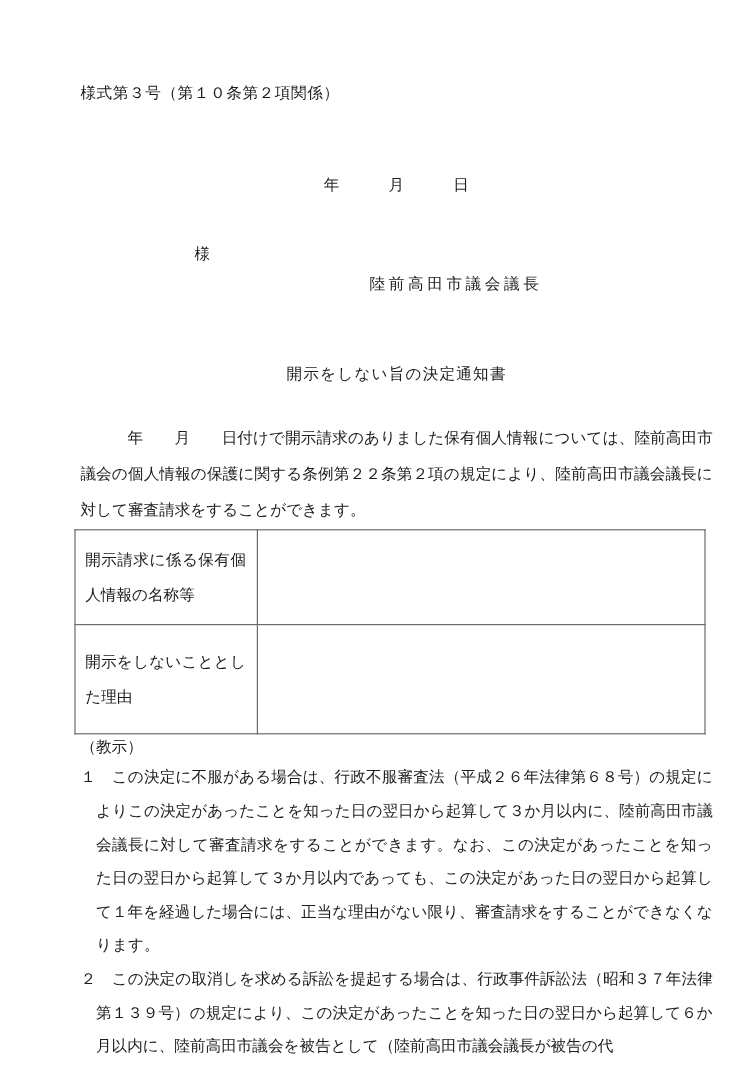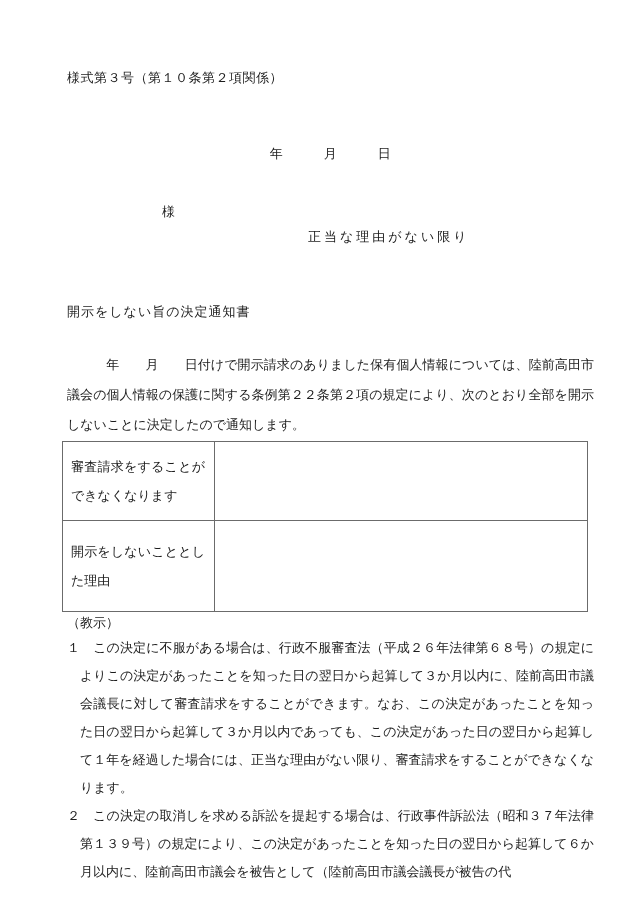--- a/index.html
+++ b/index.html
@@ -37,21 +37,21 @@
   }
   .sender {
     margin-top: 3px;
     margin-left: 241px;
     line-height: 22px;
     letter-spacing: 3px;
   }
   .doc-title {
     margin-top: 53px;
     line-height: 22px;
-    text-align: left;
+    text-align: center;
     letter-spacing: 1px;
   }
   .body-para {
     margin-top: 27px;
     line-height: 30px;
     text-align: justify;
     text-justify: inter-ideograph;
   }
   table.info-table {
     margin-top: 1px;
@@ -96,30 +96,30 @@
 <body>
 
 <div class="page">
 
   <div class="form-label">様式第３号（第１０条第２項関係）</div>
 
   <div class="date-line">年　　　月　　　日</div>
 
   <div class="addressee">様</div>
 
-  <div class="sender">正当な理由がない限り</div>
+  <div class="sender">陸前高田市議会議長</div>
 
   <div class="doc-title">開示をしない旨の決定通知書</div>
 
-  <div class="body-para">　　　年　　月　　日付けで開示請求のありました保有個人情報については、陸前高田市議会の個人情報の保護に関する条例第２２条第２項の規定により、次のとおり全部を開示しないことに決定したので通知します。</div>
+  <div class="body-para">　　　年　　月　　日付けで開示請求のありました保有個人情報については、陸前高田市議会の個人情報の保護に関する条例第２２条第２項の規定により、陸前高田市議会議長に対して審査請求をすることができます。</div>
 
   <table class="info-table">
     <tbody>
       <tr class="row-1">
-        <td class="label-cell">審査請求をすることができなくなります</td>
+        <td class="label-cell">開示請求に係る保有個人情報の名称等</td>
         <td class="value-cell"></td>
       </tr>
       <tr class="row-2">
         <td class="label-cell">開示をしないこととした理由</td>
         <td class="value-cell"></td>
       </tr>
     </tbody>
   </table>
 
   <div class="notice-heading">（教示）</div>

